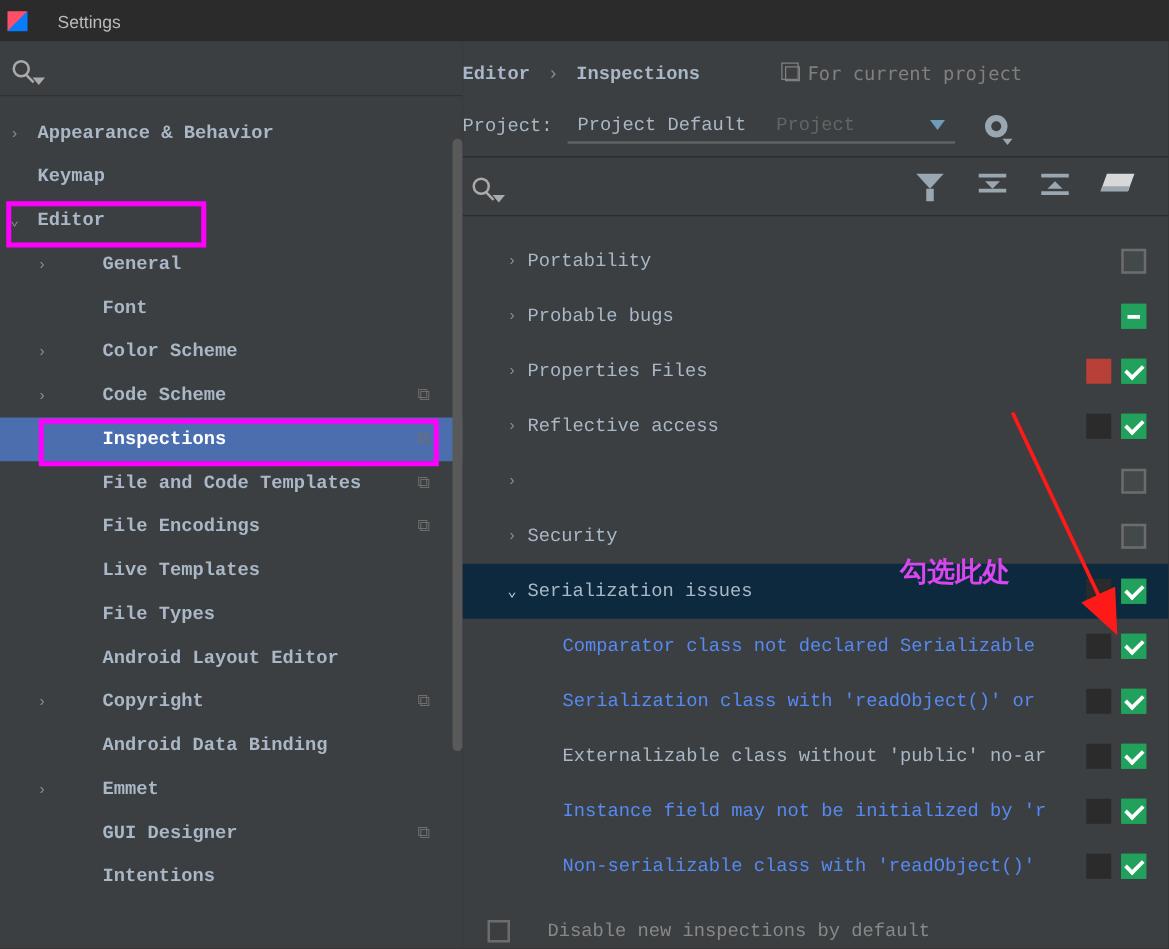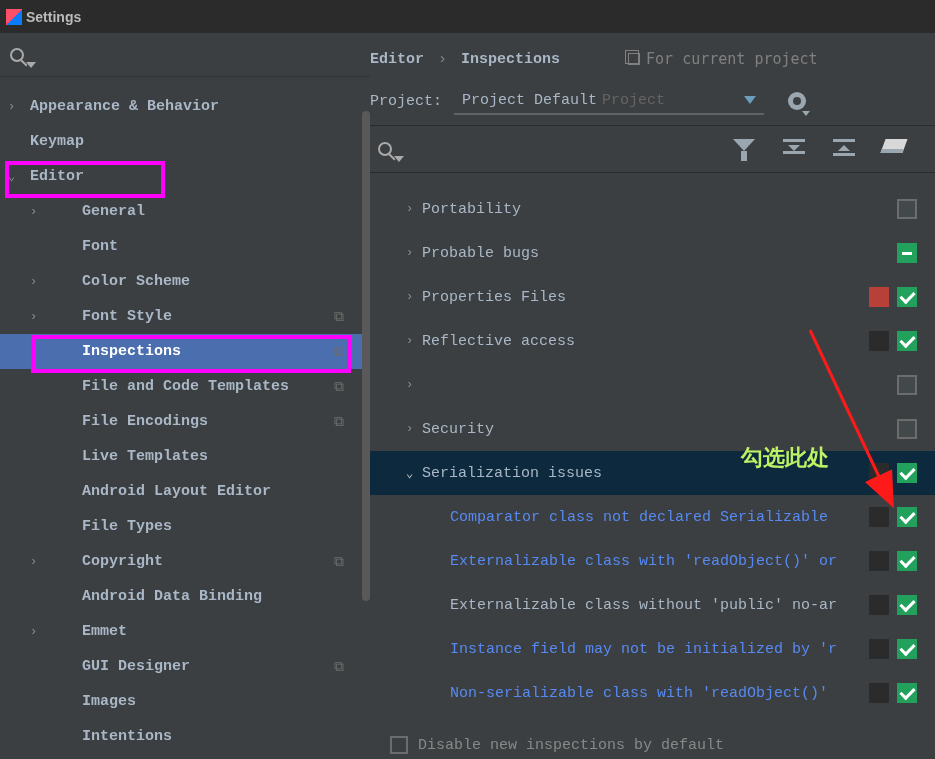--- a/index.html
+++ b/index.html
@@ -12,22 +12,21 @@
     color: #a9b7c6;
     overflow: hidden;
     position: relative;
   }
   .title-bar {
     height: 33px;
     background: #2b2b2b;
     display: flex;
     align-items: center;
     padding-left: 6px;
-    gap: 4px;
-    font-weight: bold;
+    gap: 24px;
   }
   .title-icon {
     width: 16px;
     height: 16px;
     background: linear-gradient(135deg, #fd5068 0%, #fd5068 50%, #087cfa 50%, #087cfa 100%);
     position: relative;
   }
   .title-text { color: #bbb; font-family: sans-serif; font-size: 14px; }
   .body-row { display: flex; height: calc(759px - 33px); }
   .sidebar {
@@ -136,21 +135,21 @@
     border: 1px solid #808080;
     left: -4px; top: -4px;
   }
   .profile-row {
     display: flex; align-items: center;
     padding-left: 0; height: 48px; gap: 12px;
   }
   .profile-label { color: #a9b7c6; }
   .profile-select {
     display: flex; align-items: baseline;
-    gap: 5px; padding: 4px 8px;
+    gap: 24px; padding: 4px 8px;
     border-bottom: 2px solid #5e6366;
     width: 310px;
   }
   .profile-val { color: #a9b7c6; }
   .profile-ctx { color: #646464; }
   .profile-tri {
     width: 0; height: 0;
     border-left: 6px solid transparent;
     border-right: 6px solid transparent;
     border-top: 8px solid #6e9cbd;
@@ -265,41 +264,40 @@
   }
   .leaf-row {
     display: flex; align-items: center;
     height: 44px; padding-left: 80px;
     position: relative;
   }
   .leaf-label { color: #568af2; white-space: nowrap; overflow: hidden; text-overflow: clip; max-width: 390px;}
   .leaf-label.plain { color: #a9b7c6; }
   .annotation {
     position: absolute;
-    color: #bef264;
+    color: #d946ef;
     font-weight: bold;
     font-size: 22px;
     font-family: sans-serif;
     pointer-events: none;
-    margin-left: 21px;
   }
   .arrow-svg {
     position: absolute;
     pointer-events: none;
   }
   .footer-row {
     position: absolute;
     bottom: 0; left: 390px;
     height: 28px;
     display: flex; align-items: center; gap: 10px;
   }
   .chk-footer {
     width: 18px; height: 18px; border: 2px solid #6c6c6c;
   }
-  .footer-label { color: #888; }
+  .footer-label { color: #888; margin-left: 20px; }
 </style>
 </head>
 <body>
 
 <div class="title-bar">
   <div class="title-icon"></div>
   <div class="title-text">Settings</div>
 </div>
 
 <div class="body-row">
@@ -328,21 +326,21 @@
         <div class="tree-row level1">
           <span class="exp"></span>
           <span class="label">Font</span>
         </div>
         <div class="tree-row level1">
           <span class="exp">›</span>
           <span class="label">Color Scheme</span>
         </div>
         <div class="tree-row level1">
           <span class="exp">›</span>
-          <span class="label">Font Style</span>
+          <span class="label">Code Scheme</span>
           <span class="copy-icon">⧉</span>
         </div>
         <div class="tree-row level1 selected">
           <span class="exp"></span>
           <span class="label">Inspections</span>
           <span class="copy-icon">⧉</span>
         </div>
         <div class="tree-row level1">
           <span class="exp"></span>
           <span class="label">File and Code Templates</span>
@@ -352,47 +350,43 @@
           <span class="exp"></span>
           <span class="label">File Encodings</span>
           <span class="copy-icon">⧉</span>
         </div>
         <div class="tree-row level1">
           <span class="exp"></span>
           <span class="label">Live Templates</span>
         </div>
         <div class="tree-row level1">
           <span class="exp"></span>
+          <span class="label">File Types</span>
+        </div>
+        <div class="tree-row level1">
+          <span class="exp"></span>
           <span class="label">Android Layout Editor</span>
-        </div>
-        <div class="tree-row level1">
-          <span class="exp"></span>
-          <span class="label">File Types</span>
         </div>
         <div class="tree-row level1">
           <span class="exp">›</span>
           <span class="label">Copyright</span>
           <span class="copy-icon">⧉</span>
         </div>
         <div class="tree-row level1">
           <span class="exp"></span>
           <span class="label">Android Data Binding</span>
         </div>
         <div class="tree-row level1">
           <span class="exp">›</span>
           <span class="label">Emmet</span>
         </div>
         <div class="tree-row level1">
           <span class="exp"></span>
           <span class="label">GUI Designer</span>
           <span class="copy-icon">⧉</span>
-        </div>
-        <div class="tree-row level1">
-          <span class="exp"></span>
-          <span class="label">Images</span>
         </div>
         <div class="tree-row level1">
           <span class="exp"></span>
           <span class="label">Intentions</span>
         </div>
       </div>
     <div class="scrollbar-v"></div>
     <div class="hl-box hl1"></div>
     <div class="hl-box hl2"></div>
   </div>
@@ -500,21 +494,21 @@
           </div>
         </div>
         <div class="leaf-row">
           <span class="leaf-label">Comparator class not declared Serializable</span>
           <div class="check-slot">
             <div class="sev-box sev-dark"></div>
             <div class="chk on"></div>
           </div>
         </div>
         <div class="leaf-row">
-          <span class="leaf-label">Externalizable class with 'readObject()' or</span>
+          <span class="leaf-label">Serialization class with 'readObject()' or</span>
           <div class="check-slot">
             <div class="sev-box sev-dark"></div>
             <div class="chk on"></div>
           </div>
         </div>
         <div class="leaf-row">
           <span class="leaf-label plain">Externalizable class without 'public' no-ar</span>
           <div class="check-slot">
             <div class="sev-box sev-dark"></div>
             <div class="chk on"></div>

